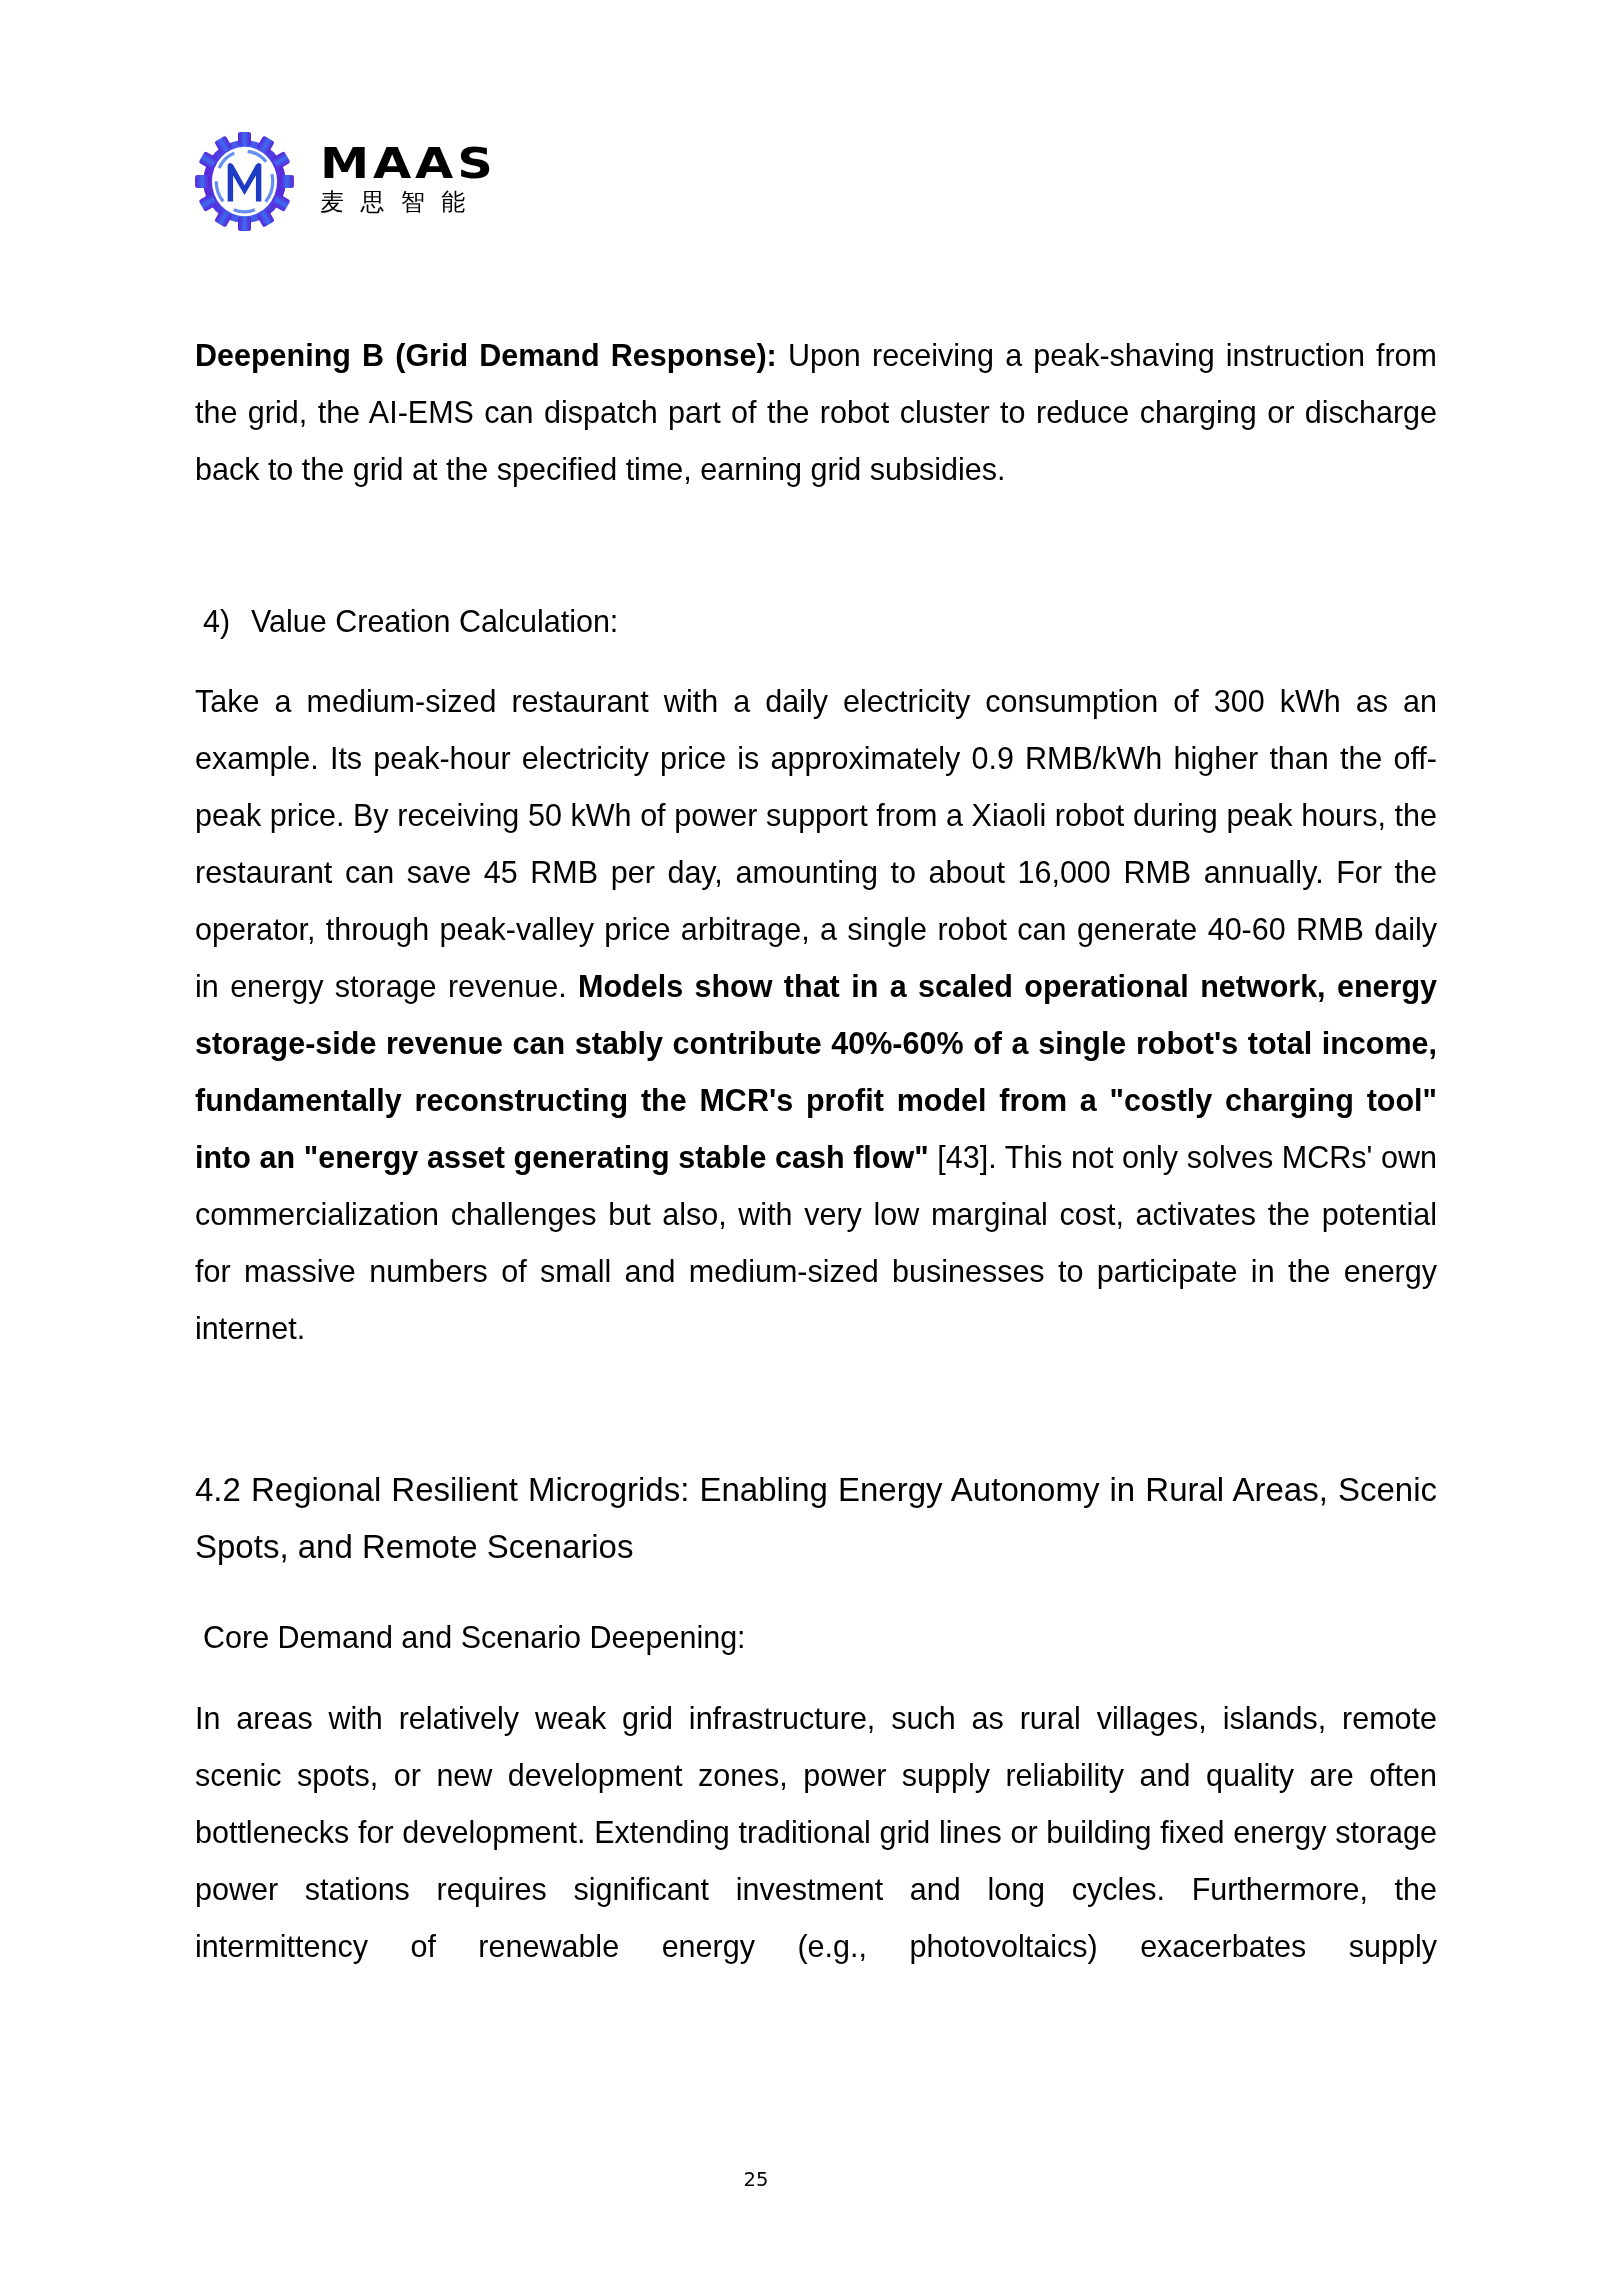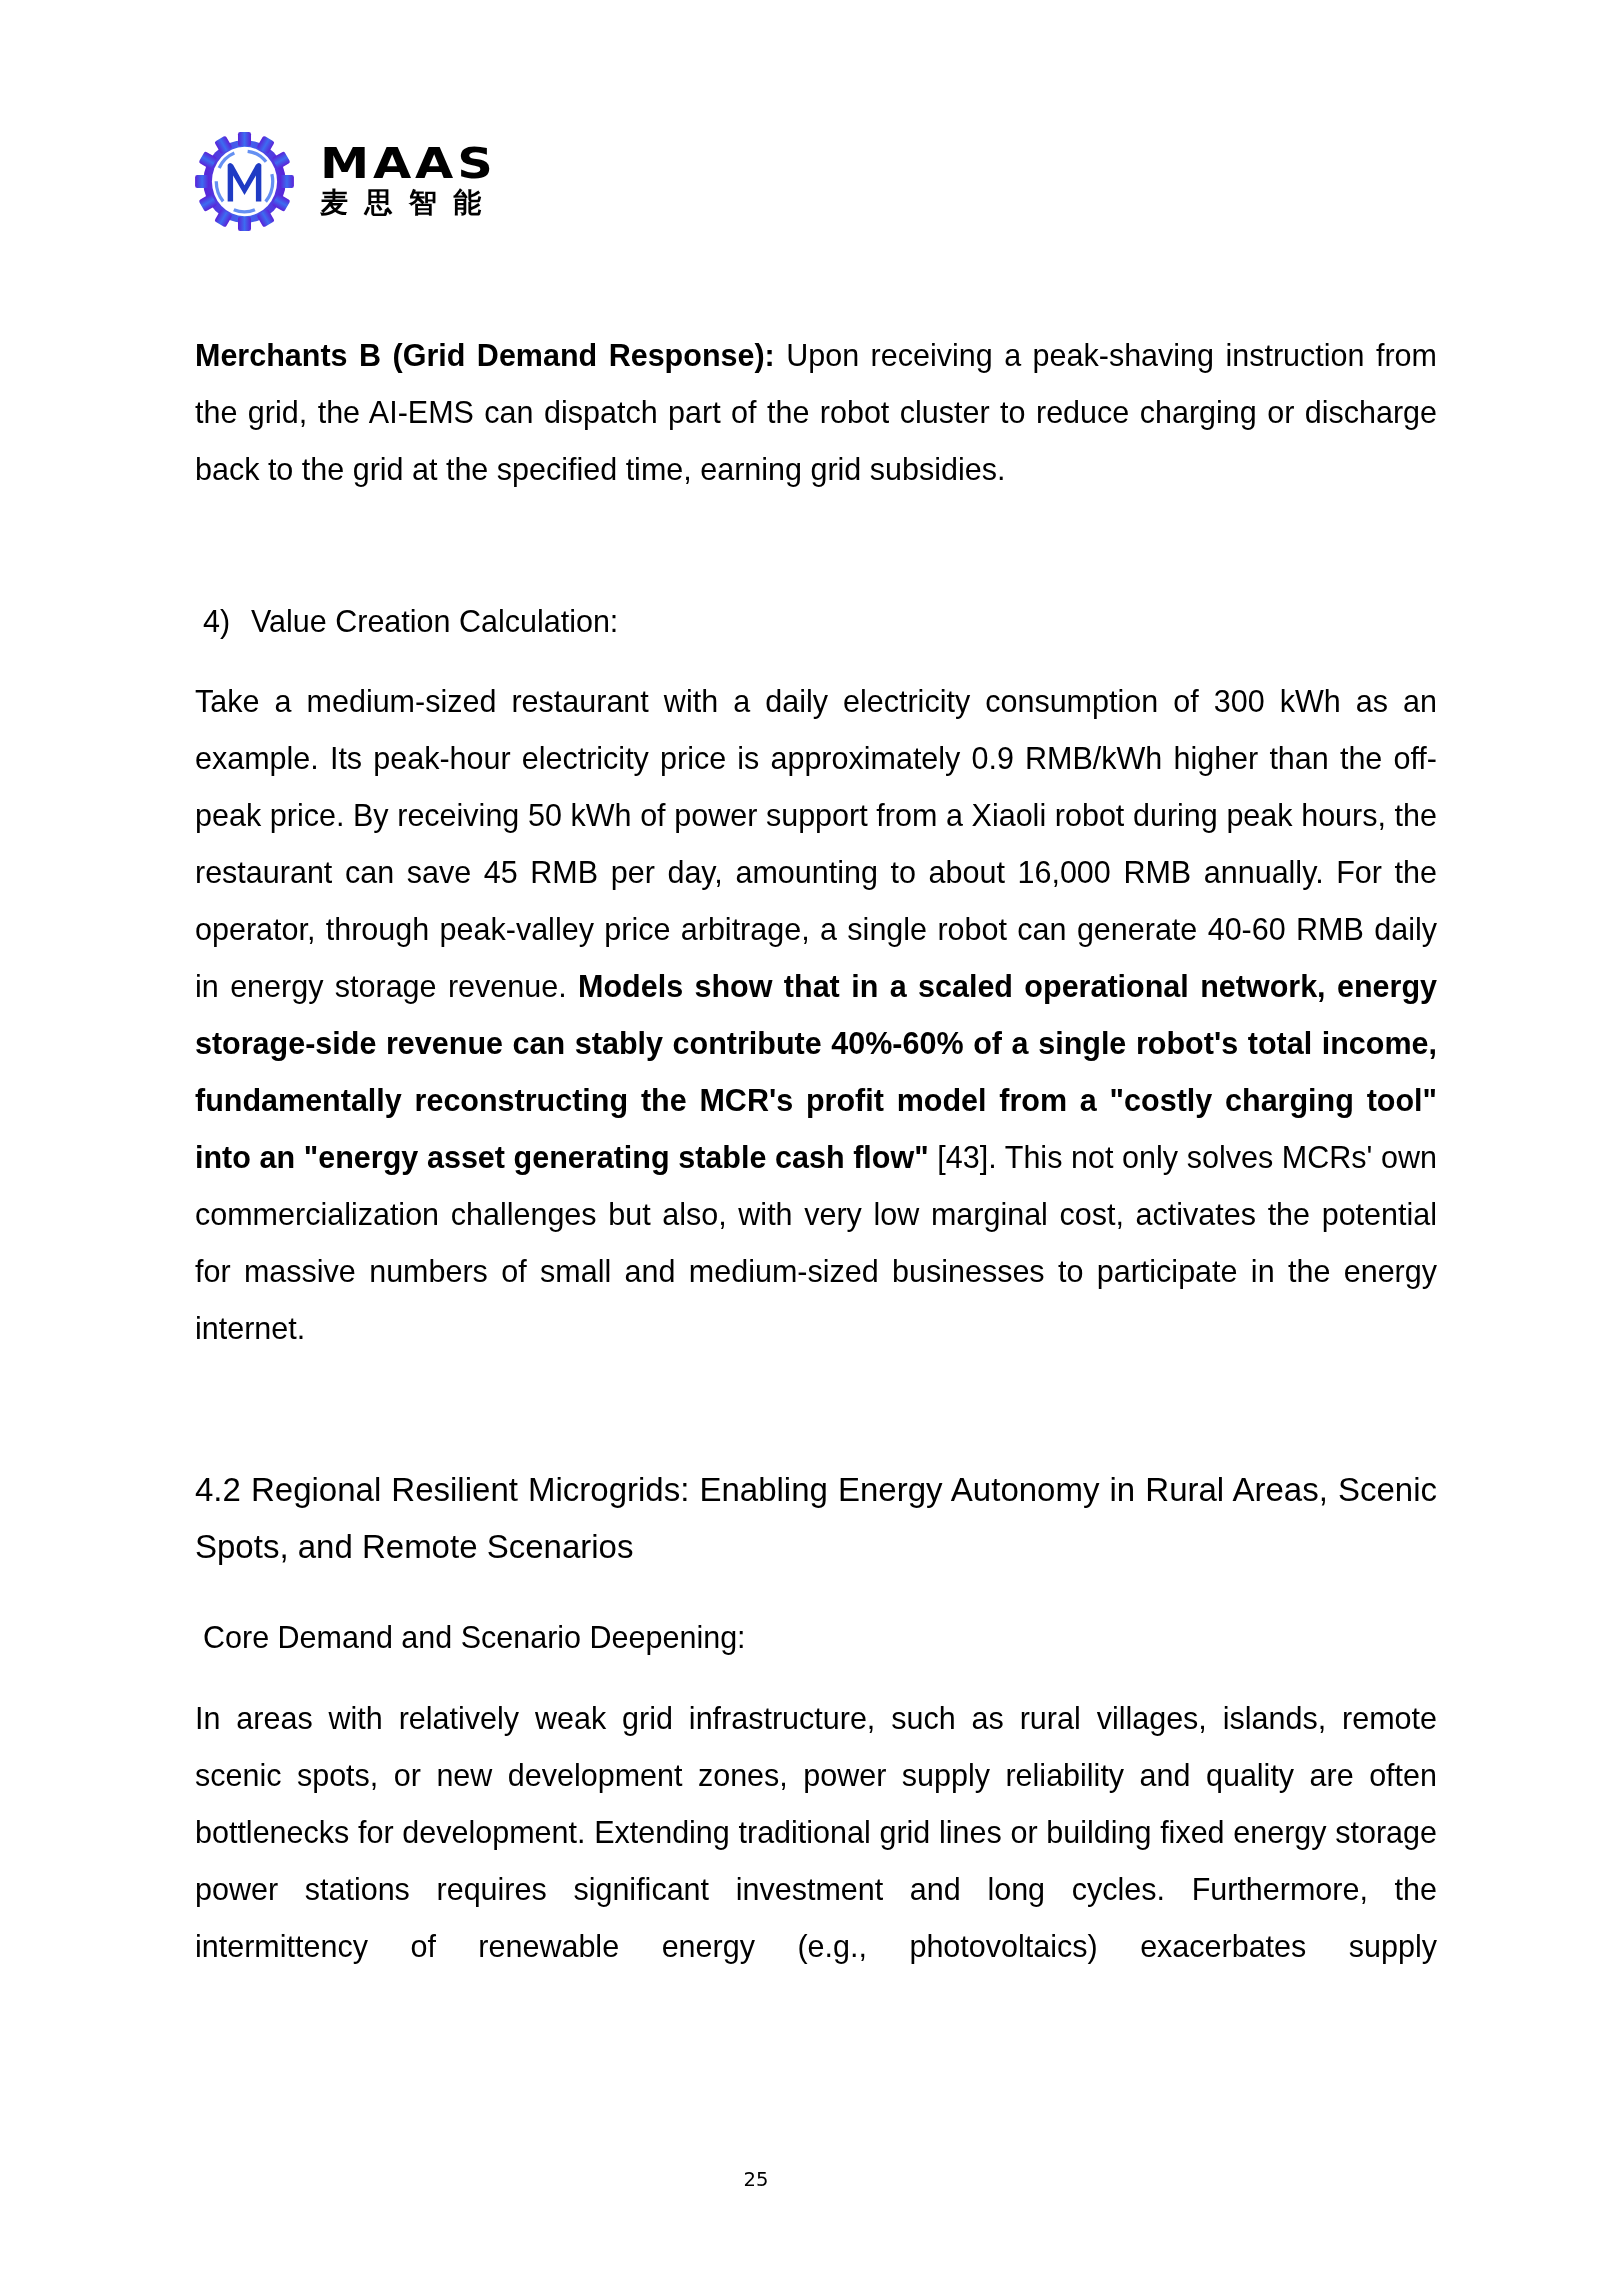--- a/index.html
+++ b/index.html
@@ -2,21 +2,21 @@
 <html style="font-size:8.7px"><head>
 <meta charset="utf-8">
 <style>
   html, body { margin: 0; padding: 0; background: #ffffff; }
   body { width: 1623px; height: 2295px; position: relative; overflow: hidden;
          font-family: "Liberation Sans", sans-serif; color: #000; }
   .logo { position: absolute; left: 194px; top: 131px; display: flex; align-items: center; }
   .logo svg { display: block; }
   .brand { margin-left: 25px; display: flex; flex-direction: column; }
   .brand-en { font-family: "DejaVu Sans", sans-serif; font-weight: bold; font-size: 43px; letter-spacing: 3.3px; line-height: 38px; transform: scaleX(1.15); transform-origin: left; }
-  .brand-zh { font-size: 28px; letter-spacing: 16.4px; line-height: 33px; margin-top: 3.3px; font-family: "DejaVu Sans", sans-serif; font-weight: bold; }
+  .brand-zh { font-size: 24px; letter-spacing: 16.4px; line-height: 33px; margin-top: 3.3px; font-family: "DejaVu Sans", sans-serif; }
   .content { position: absolute; left: 195px; top: 240px; width: 1242px; }
   p { margin: 0; font-size: 30.5px; line-height: 57px; text-align: justify; }
   .b { font-weight: bold; }
   .gap-l { height: 87px; }
   .gap-xl { height: 104px; }
   h3 { margin: 0; font-size: 33px; line-height: 57px; font-weight: normal; text-align: justify; }
   h4 { margin: 8px; font-size: 30.5px; line-height: 57px; font-weight: normal; }
   .pnum { position: absolute; top: 2168px; left: 0; width: 1512px; text-align: center; font-size: 19.6px; font-family: "DejaVu Sans", sans-serif; }
   .list-num { display: inline-block; width: 48px; }
 </style>
@@ -54,21 +54,21 @@
   <div class="brand">
     <div class="brand-en">MAAS</div>
     <div class="brand-zh">麦思智能</div>
   </div>
 </div>
 
 <div class="content">
 
   <div class="gap-l"></div>
 
-  <p><span class="b">Merchants B (Grid Demand Response):</span><span> Upon receiving a peak-shaving instruction from the grid, the AI-EMS can dispatch part of the robot cluster to reduce charging or discharge back to the grid at the specified time, earning grid subsidies.</span></p>
+  <p><span class="b">Deepening B (Grid Demand Response):</span><span> Upon receiving a peak-shaving instruction from the grid, the AI-EMS can dispatch part of the robot cluster to reduce charging or discharge back to the grid at the specified time, earning grid subsidies.</span></p>
 
   <div class="gap-l"></div>
 
   <h4><span class="list-num">4)</span><span>Value Creation Calculation:</span></h4>
   <div style="height:15.3px"></div>
   <p><span>Take a medium-sized restaurant with a daily electricity consumption of 300 kWh as an example. Its peak-hour electricity price is approximately 0.9 RMB/kWh higher than the off-peak price. By receiving 50 kWh of power support from a Xiaoli robot during peak hours, the restaurant can save 45 RMB per day, amounting to about 16,000 RMB annually. For the operator, through peak-valley price arbitrage, a single robot can generate 40-60 RMB daily in energy storage revenue. </span><span class="b">Models show that in a scaled operational network, energy storage-side revenue can stably contribute 40%-60% of a single robot's total income, fundamentally reconstructing the MCR's profit model from a "costly charging tool" into an "energy asset generating stable cash flow"</span><span> [43]. This not only solves MCRs' own commercialization challenges but also, with very low marginal cost, activates the potential for massive numbers of small and medium-sized businesses to participate in the energy internet.</span></p>
 
   <div class="gap-xl"></div>
 
   <h3>4.2 Regional Resilient Microgrids: Enabling Energy Autonomy in Rural Areas, Scenic Spots, and Remote Scenarios</h3>

